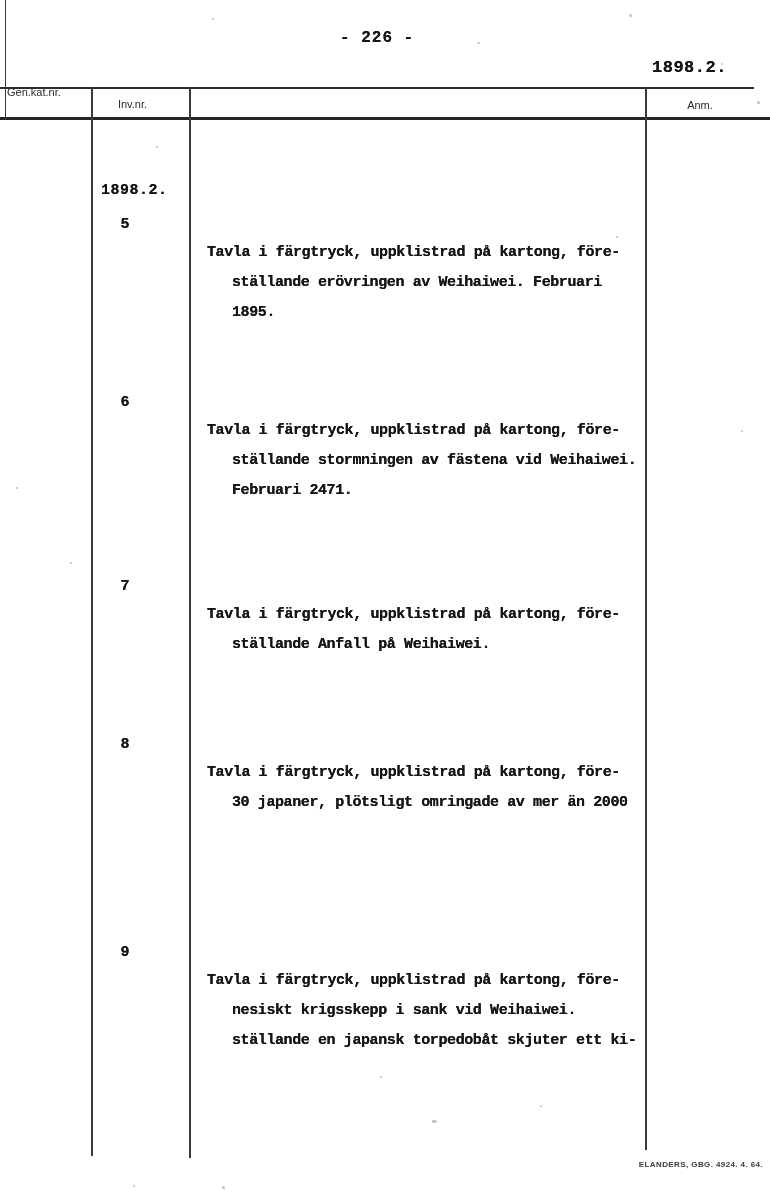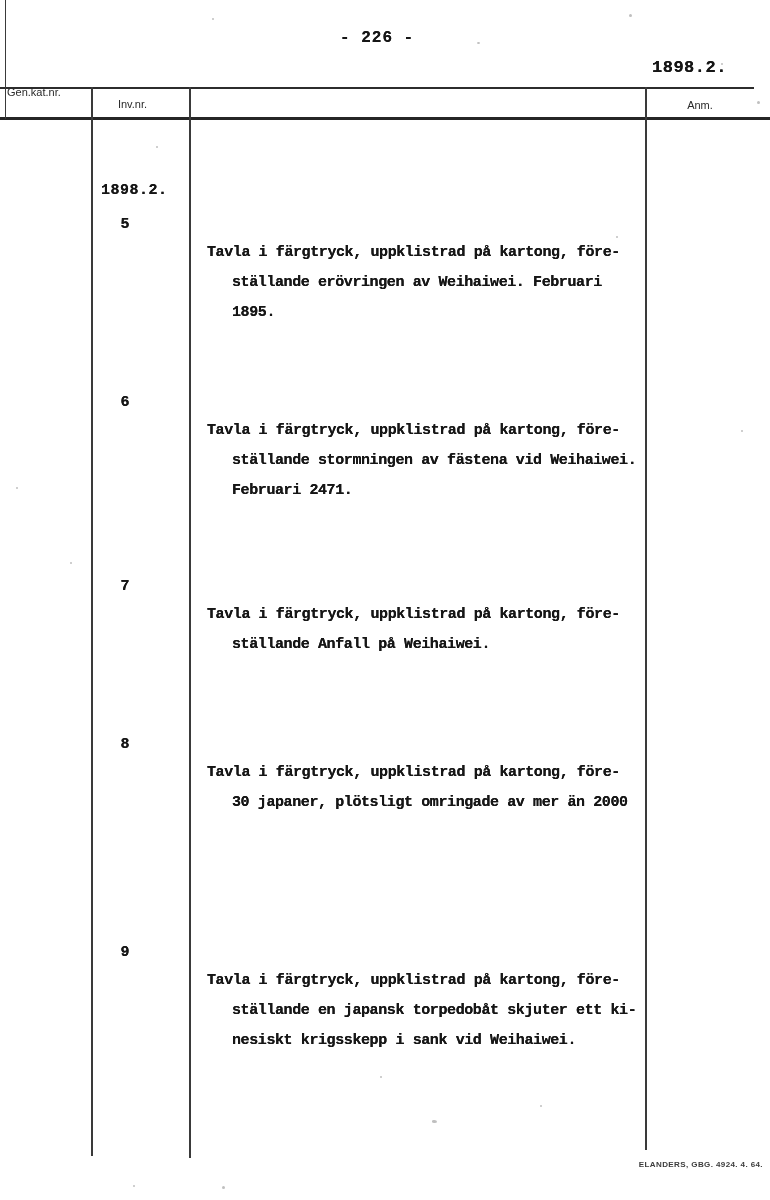--- a/index.html
+++ b/index.html
@@ -171,22 +171,22 @@
         <div class="inv-no tw">8</div>
         <div class="desc">
           <div class="line tw">Tavla i färgtryck, uppklistrad på kartong, före-</div>
           <div class="line tw cont">30 japaner, plötsligt omringade av mer än 2000</div>
         </div>
       </div>
       <div class="entry" style="top: 938px;">
         <div class="inv-no tw">9</div>
         <div class="desc">
           <div class="line tw">Tavla i färgtryck, uppklistrad på kartong, före-</div>
+          <div class="line tw cont">nesiskt krigsskepp i sank vid Weihaiwei.</div>
           <div class="line tw cont">ställande en japansk torpedobåt skjuter ett ki-</div>
-          <div class="line tw cont">nesiskt krigsskepp i sank vid Weihaiwei.</div>
         </div>
       </div>
     </div>
 
   <div class="printer-mark">ELANDERS, GBG. 4924. 4. 64.</div>
 
   <div class="speck s1"></div>
   <div class="speck s2"></div>
   <div class="speck s3"></div>
   <div class="speck s4"></div>

